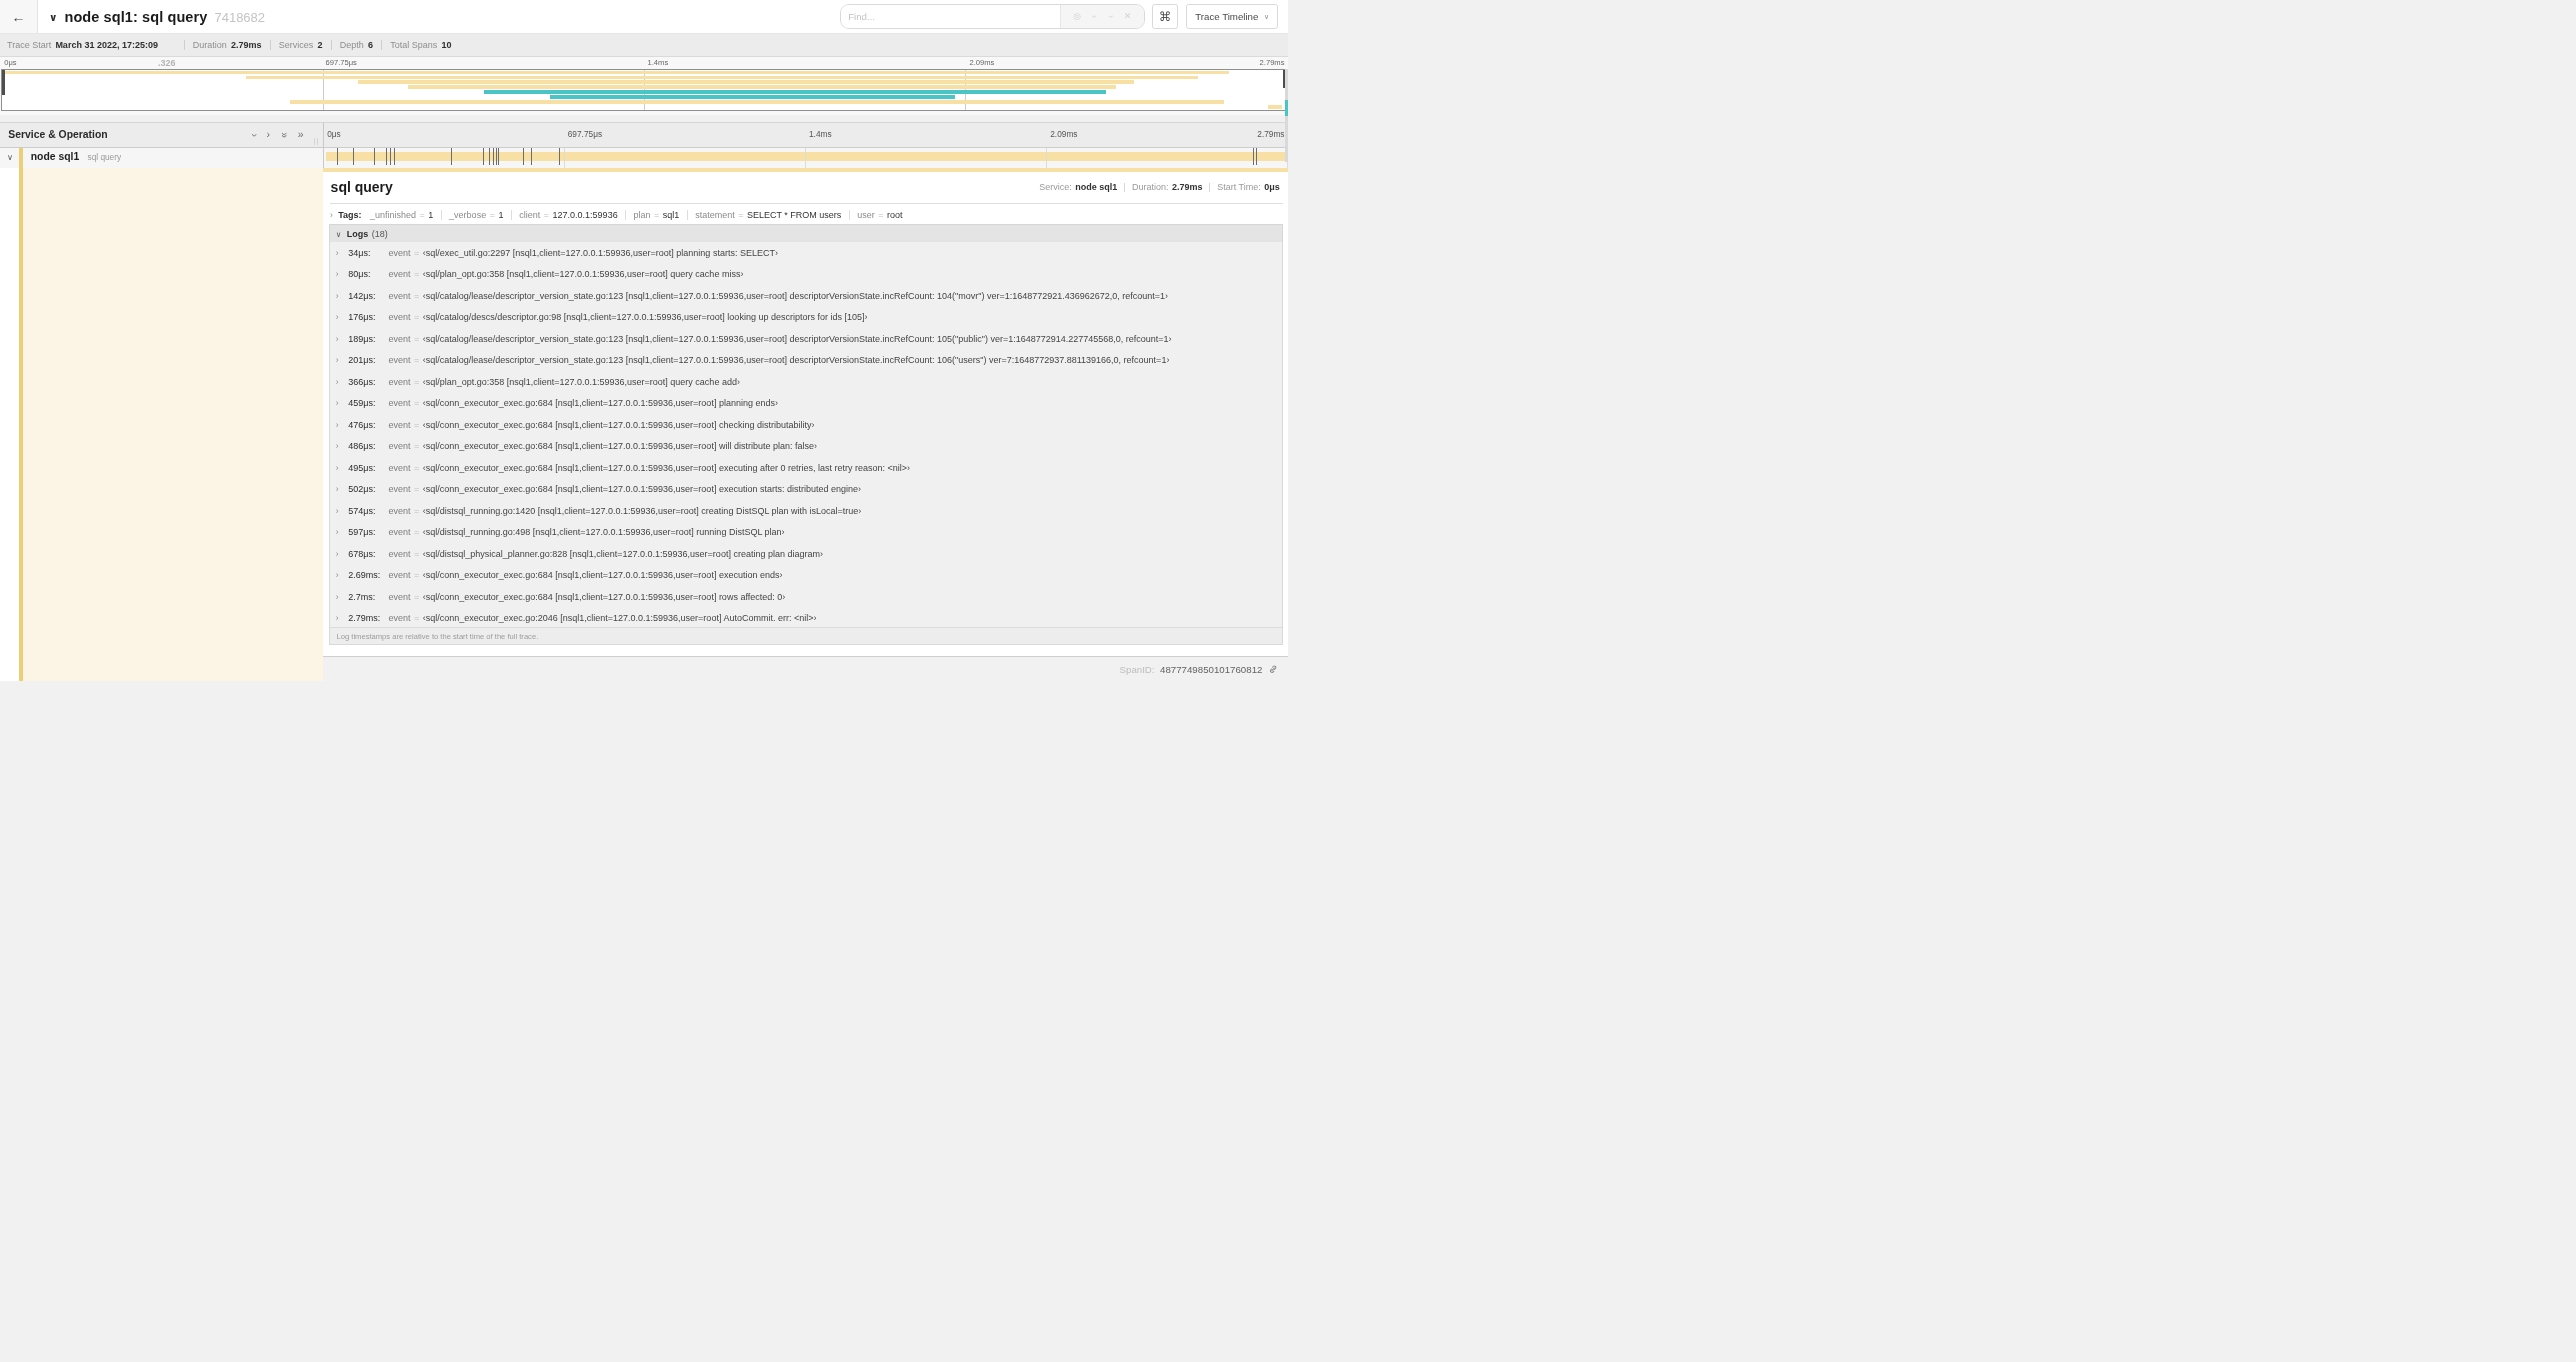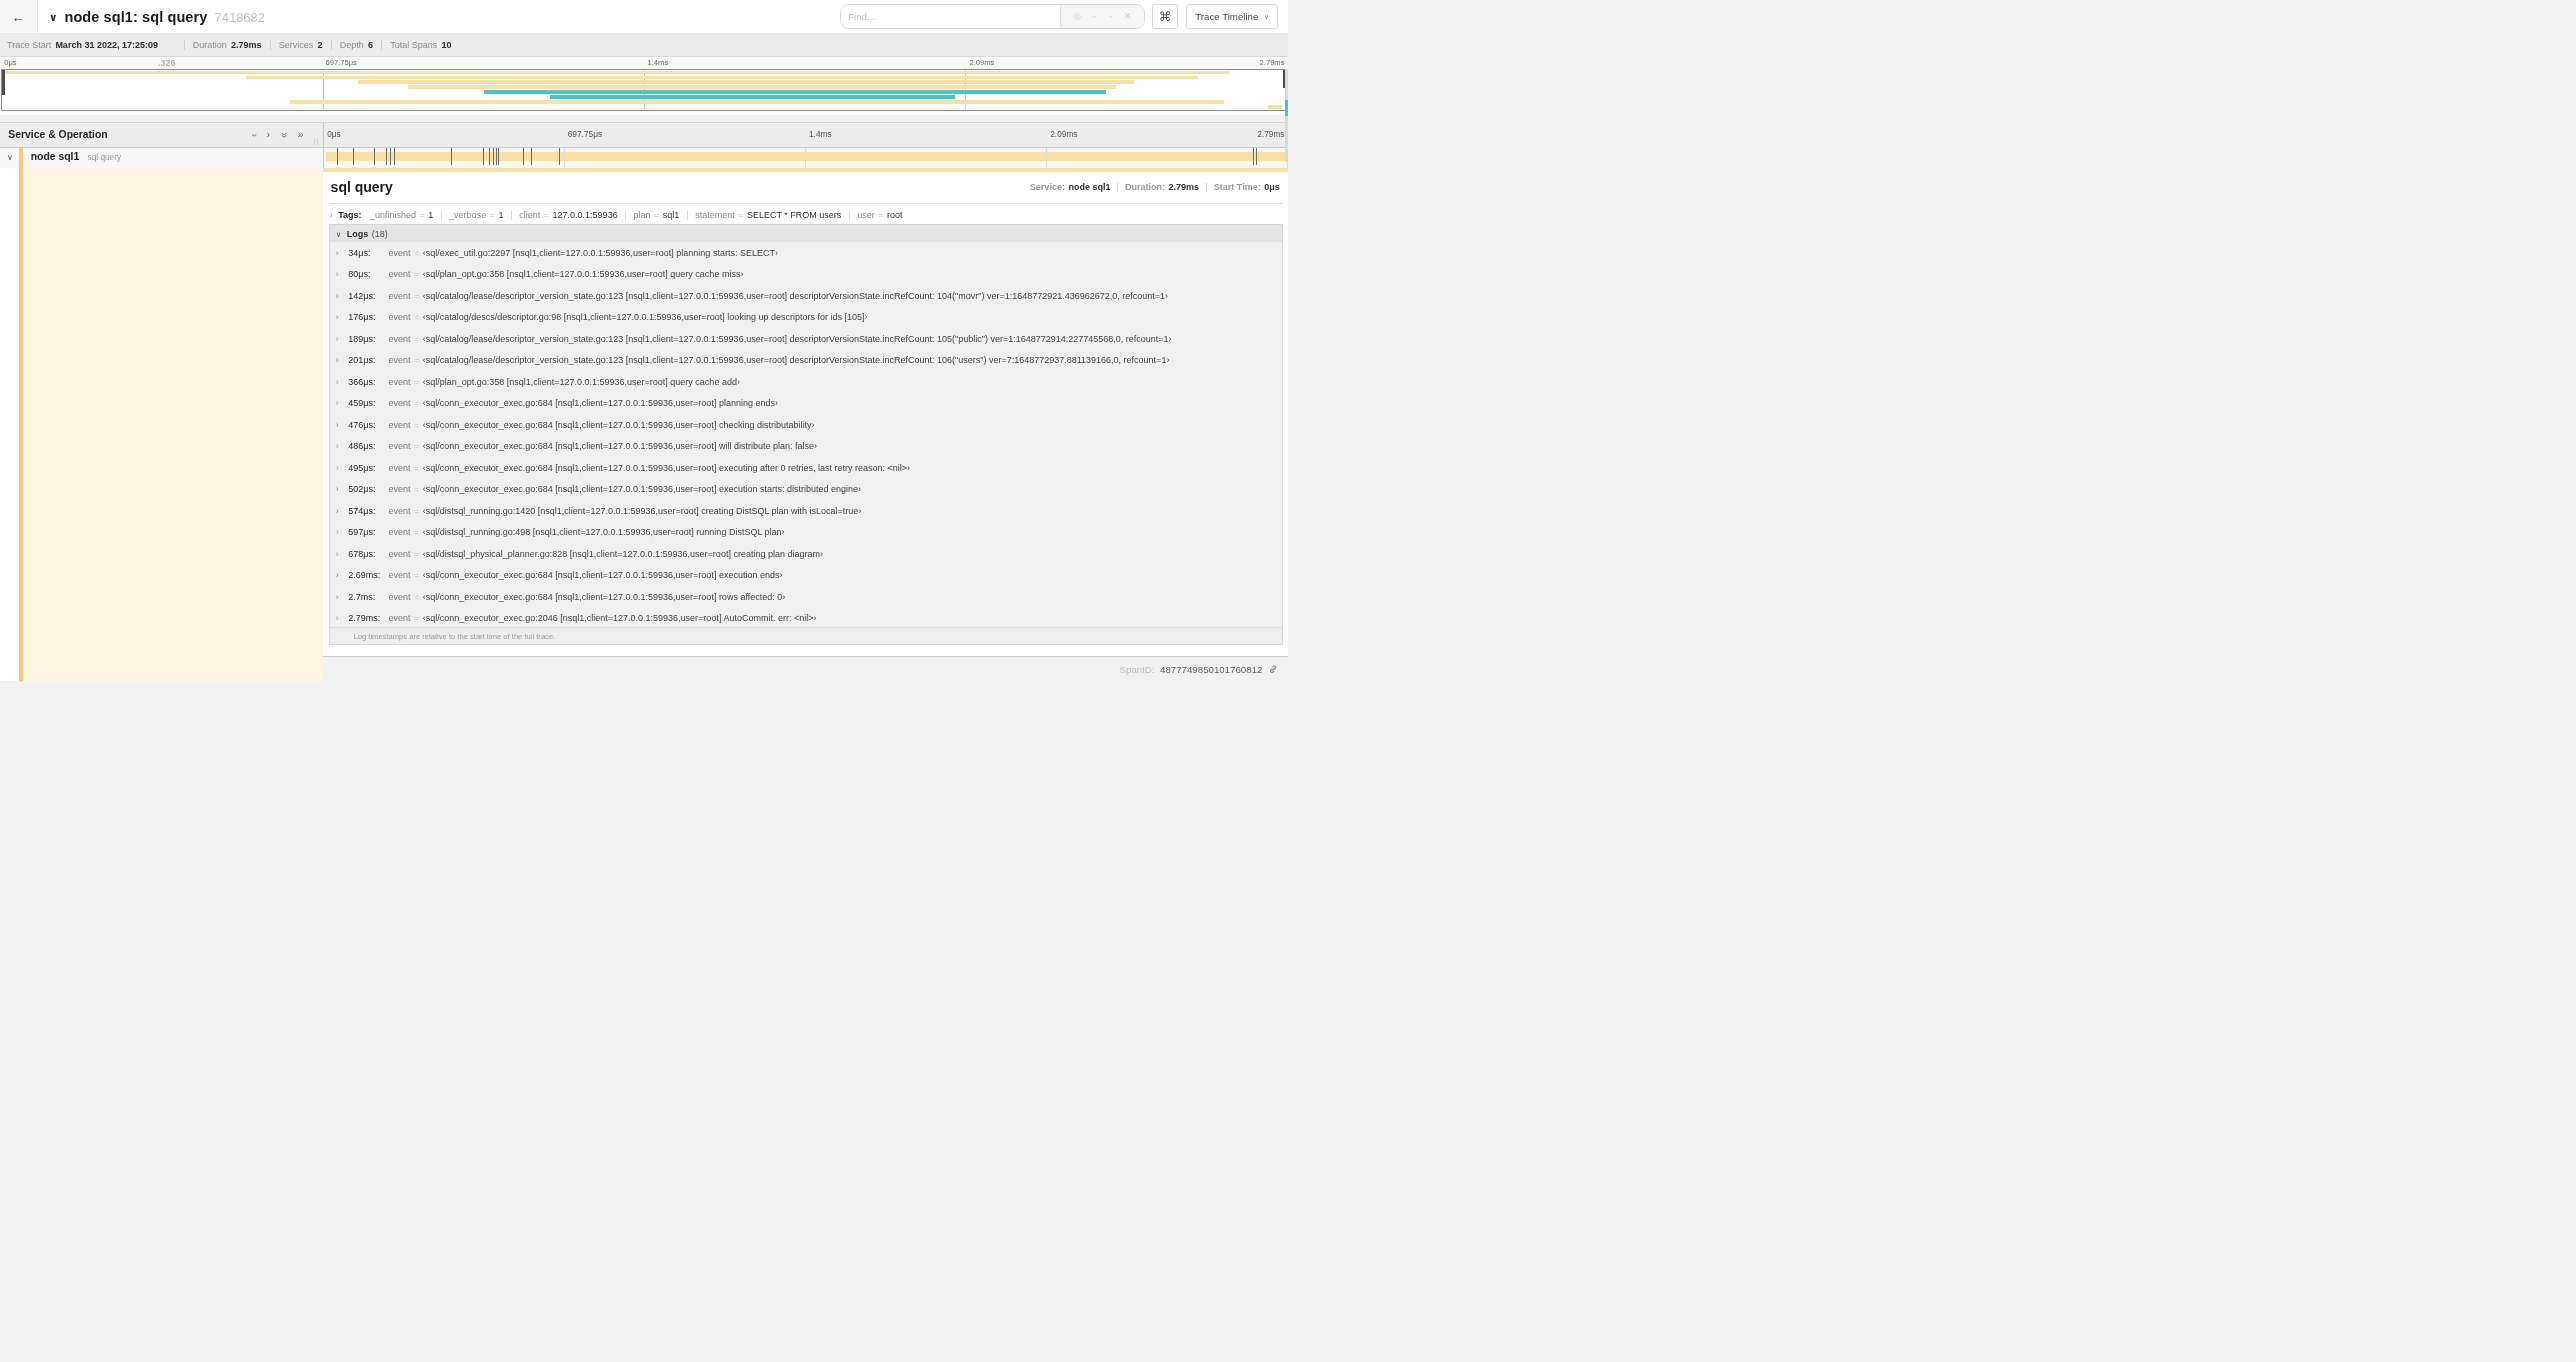--- a/index.html
+++ b/index.html
@@ -72,21 +72,21 @@
   .log-mark{position:absolute;top:2.1px;height:18px;width:0.7px;background:#6d6d6d;}
   
   #left-col{position:absolute;top:168px;left:0;bottom:0;width:323px;background:#fff;border-right:0.7px solid #c9c9c9;}
   #left-col .cream{position:absolute;left:23px;right:0;top:0;bottom:0;background:#fcf5e6;}
   #left-col .accent{position:absolute;left:19.4px;width:3.5px;top:0;bottom:0;}
   #detail-panel{position:absolute;top:168px;left:323px;right:0;height:488px;background:#fff;border-bottom:0.7px solid #cfcfcf;}
   #detail-strip{position:absolute;top:0;left:0;right:0;height:4.2px;}
   #detail-head{position:absolute;top:4.2px;left:0;right:0;height:30.5px;display:flex;align-items:center;}
   .detail-title{font-size:14px;font-weight:bold;color:#1c1c1c;margin-left:7.6px;}
   .detail-meta{margin-left:auto;margin-right:8.3px;display:flex;align-items:center;font-size:9px;}
-  .dm-label{color:#9a9a9a;margin-right:3.5px;font-weight:bold;}
+  .dm-label{color:#9a9a9a;margin-right:3.5px;}
   .dm-value{color:#333;font-weight:bold;}
   .dm-sep{width:0.7px;height:9.7px;background:#d7d7d7;margin:0 7px;}
   #detail-divider{position:absolute;top:35px;left:7px;right:5.5px;height:0.7px;background:#dedede;}
   #tags-row{position:absolute;top:38px;left:7px;right:5.5px;height:18px;display:flex;align-items:center;font-size:9px;cursor:pointer;}
   .tags-chevron{color:#8a8a8a;font-size:8.3px;margin-right:5.5px;}
   .tags-label{font-weight:bold;color:#2e2e2e;margin-right:8.3px;}
   .kv-key{color:#8b8b8b;}
   .kv-eq{color:#bdbdbd;margin:0 3.5px;}
   .kv-val{color:#333;}
   .kv-sep{width:0.7px;height:10.4px;background:#ddd;margin:0 7.6px;}
@@ -95,21 +95,21 @@
   .logs-chevron{color:#555;font-size:7.6px;margin:0 5.5px 0 6.2px;}
   .logs-title{font-weight:bold;color:#2e2e2e;margin-right:3.5px;}
   .logs-count{color:#555;}
   #logs-body{background:#f0f0f0;border:0.7px solid #d9d9d9;border-top:none;position:absolute;left:0;right:0;top:18px;bottom:0;}
   .log-row{height:21.5px;display:flex;align-items:center;font-size:9px;cursor:pointer;padding-left:6.2px;}
   .log-chevron{color:#8a8a8a;font-size:8.3px;margin-right:5.5px;width:7px;}
   .log-time{font-weight:normal;color:#2b2b2b;min-width:36px;}
   .log-key{color:#7d7d7d;margin-left:4.2px;}
   .log-eq{color:#bdbdbd;margin:0 3.5px;}
   .log-val{color:#444;white-space:nowrap;overflow:hidden;text-overflow:clip;text-align:center;}
-  #logs-footnote{position:absolute;left:0;right:0;bottom:0;height:16px;border-top:0.7px solid #dcdcdc;background:#ededed;display:flex;align-items:center;font-size:7.6px;color:#9c9c9c;padding-left:24px;}
+  #logs-footnote{position:absolute;left:0;right:0;bottom:0;height:16px;border-top:0.7px solid #dcdcdc;background:#ededed;display:flex;align-items:center;font-size:7.6px;color:#9c9c9c;padding-left:7px;}
   
   #spanid-row{position:absolute;left:323px;right:0;bottom:0;height:24px;display:flex;align-items:center;justify-content:flex-end;background:#f1f1f1;font-size:9.7px;padding-right:9.7px;gap:5.5px;}
   .spanid-label{color:#bdbdbd;}
   .spanid-value{color:#636363;}
   .link-icon{display:flex;align-items:center;cursor:pointer;}
 </style>
 </head>
 <body>
 
 <div id="header">

